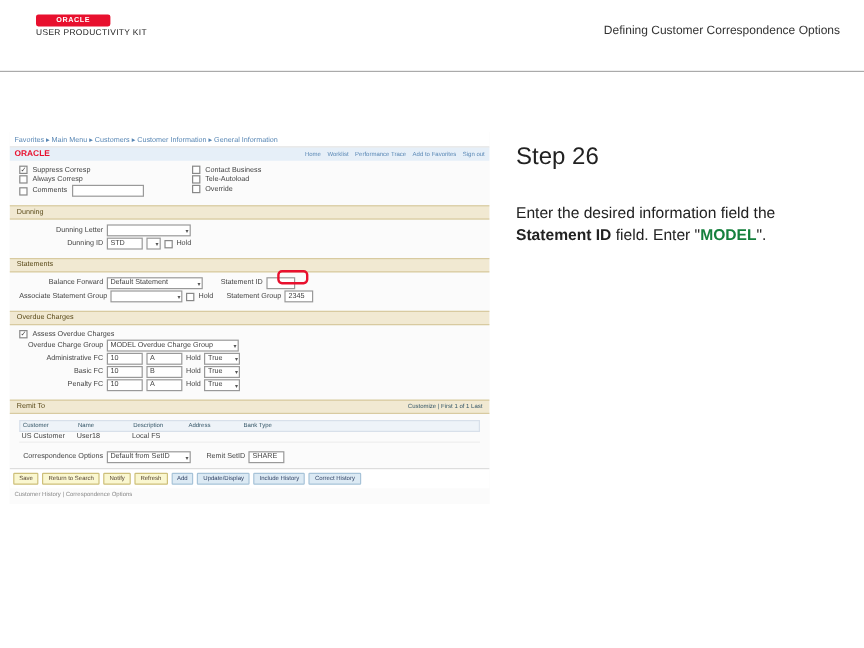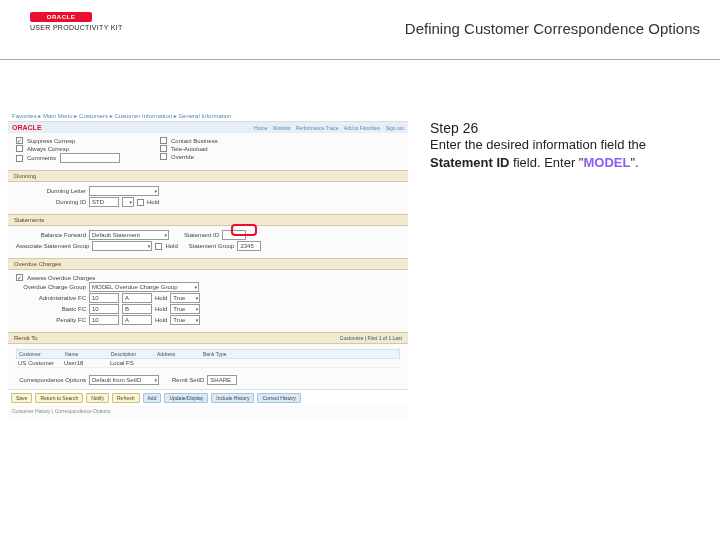--- a/index.html
+++ b/index.html
@@ -4,21 +4,21 @@
 <style>
   * { box-sizing: border-box; margin: 0; padding: 0; }
   body { width: 720px; height: 540px; background: #fff; font-family: Arial, Helvetica, sans-serif; color: #222; overflow: hidden; position: relative; }
 
   
   .header { position: relative; height: 60px; border-bottom: 1px solid #aaa; }
   .logo-area { position: absolute; left: 30px; top: 12px; }
   .logo-bar { width: 62px; height: 10px; background: #e8102e; border-radius: 2px; display: flex; align-items: center; justify-content: center; }
   .logo-bar span { color: #fff; font-size: 6px; font-weight: bold; letter-spacing: 0.5px; }
   .upk { font-size: 7px; letter-spacing: 0.3px; margin-top: 2px; color: #222; }
-  .page-title { position: absolute; right: 20px; top: 20px; font-size: 15px; color: #333; }
+  .page-title { position: absolute; right: 20px; top: 20px; font-size: 10px; color: #333; }
 
   
   .main { position: relative; }
 
   
   .shot {
     position: absolute; left: 8px; top: 50px;
     width: 400px; height: 310px;
     background: #fbfbfb;
     font-size: 6px;
@@ -54,24 +54,24 @@
   .mini-table .cell { min-width: 38px; }
 
   .toolbar-bottom { display: flex; gap: 3px; padding: 3px; background: #fff; border-top: 1px solid #ddd; }
   .tb-btn { background: #faf7d0; border: 1px solid #cdbf7a; padding: 1px 4px; font-size: 5px; color: #543; border-radius: 1px; }
   .tb-btn.blue { background: #dceaf4; border-color: #a7c3d8; color: #346; }
 
   .footer-note { font-size: 5px; color: #888; padding: 2px 4px; }
 
   
   .right-panel { position: absolute; left: 430px; top: 60px; width: 270px; }
-  .step-num { font-size: 14px; }
+  .step-num { font-size: 20px; margin-bottom: 26px; }
   .instr { font-size: 13px; line-height: 1.35; }
   .instr b { font-weight: bold; }
-  .instr .model { color: #8b5cf6; font-weight: bold; }
+  .instr .model { color: #15803d; font-weight: bold; }
 </style>
 </head>
 <body>
 
 <div class="header">
   <div class="logo-area">
     <div class="logo-bar">
         <span>ORACLE</span>
       </div>
     <div class="upk">USER PRODUCTIVITY KIT</div>

